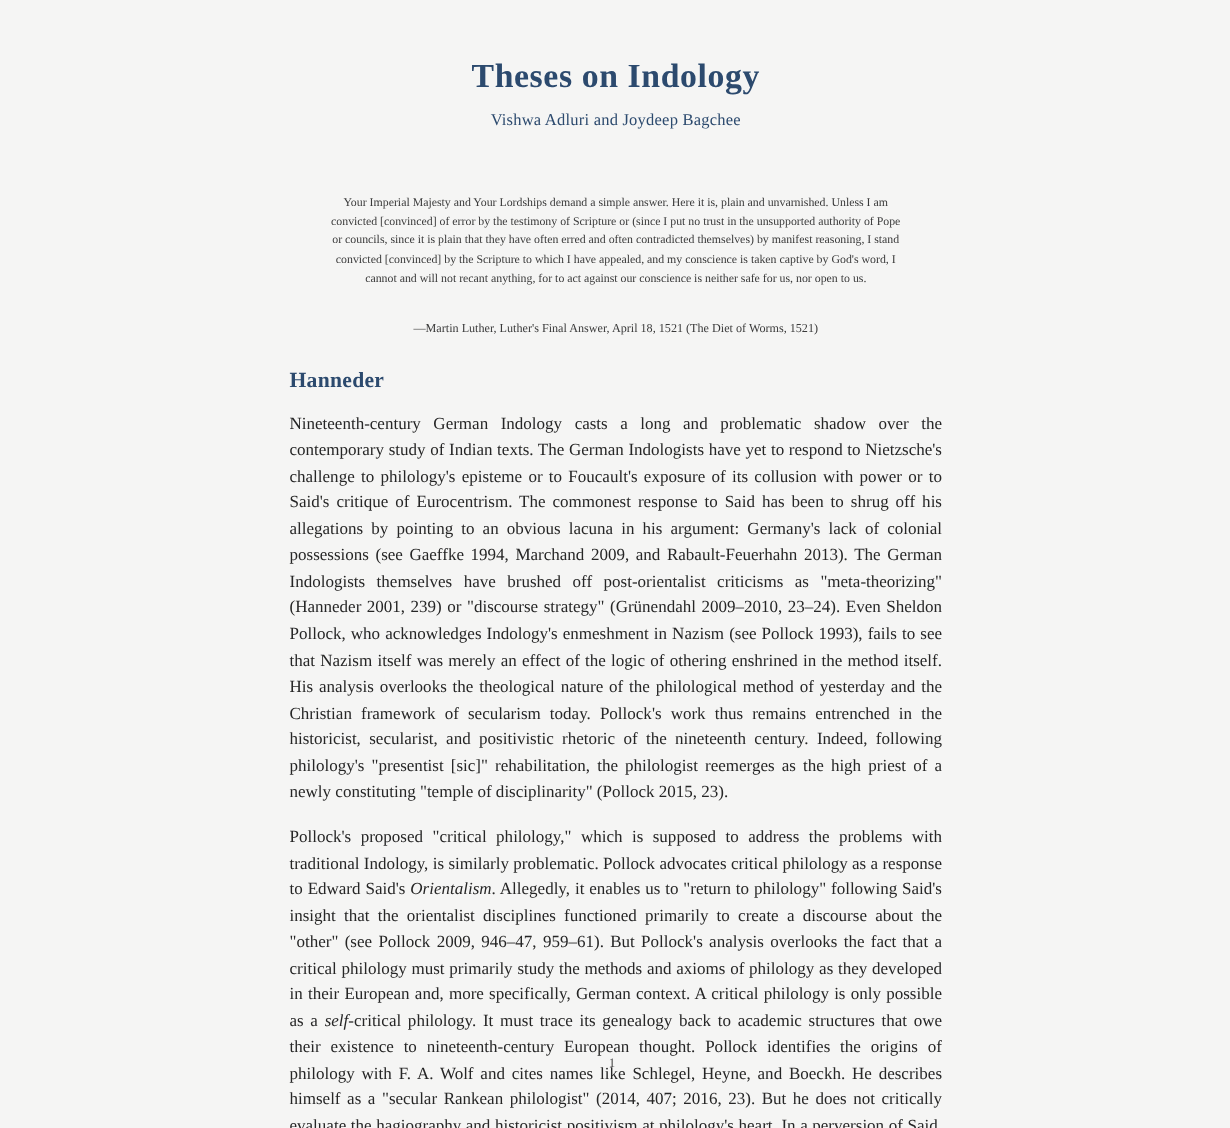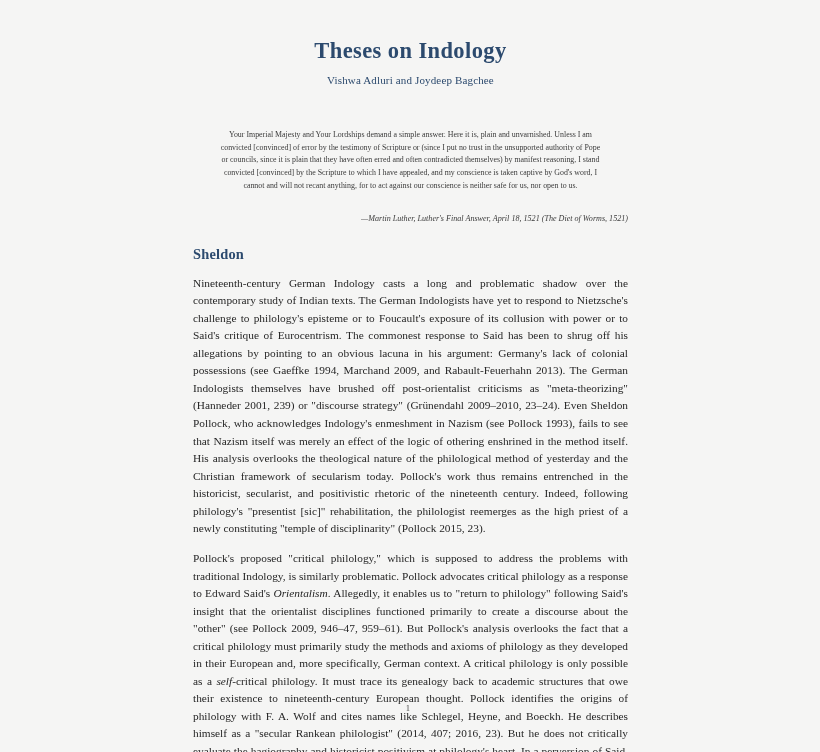--- a/index.html
+++ b/index.html
@@ -56,23 +56,22 @@
     line-height: 1.62;
     text-align: center;
     color: #3a3a3a;
     padding-left: 12px;
     padding-right: 12px;
   }
   .epigraph-attrib {
     margin: 0;
     padding-top: 9px;
     font-size: 8.1px;
-    text-align: right;
+    text-align: center;
     color: #3a3a3a;
-    font-style: italic;
   }
 
   
   .section-heading {
     font-size: 14.4px;
     font-weight: bold;
     color: #2c4a6e;
     margin: 0;
     padding-top: 23px;
     padding-bottom: 0;
@@ -116,21 +115,21 @@
   <div class="content">
 
     <h1 class="title">Theses on Indology</h1>
 
     <div class="authors">Vishwa Adluri and Joydeep Bagchee</div>
 
     <blockquote class="epigraph">Your Imperial Majesty and Your Lordships demand a simple answer. Here it is, plain and unvarnished. Unless I am convicted [convinced] of error by the testimony of Scripture or (since I put no trust in the unsupported authority of Pope or councils, since it is plain that they have often erred and often contradicted themselves) by manifest reasoning, I stand convicted [convinced] by the Scripture to which I have appealed, and my conscience is taken captive by God's word, I cannot and will not recant anything, for to act against our conscience is neither safe for us, nor open to us.</blockquote>
 
     <div class="epigraph-attrib">—Martin Luther, Luther's Final Answer, April 18, 1521 (The Diet of Worms, 1521)</div>
 
-    <h2 class="section-heading">Sheldon</h2>
+    <h2 class="section-heading">Hanneder</h2>
 
     <p class="body first"><span>Nineteenth-century German Indology casts a long and problematic shadow over the contemporary study of Indian texts. The German Indologists have yet to respond to Nietzsche's challenge to philology's episteme or to Foucault's exposure of its collusion with power or to Said's critique of Eurocentrism. The commonest response to Said has been to shrug off his allegations by pointing to an obvious lacuna in his argument: Germany's lack of colonial possessions (see Gaeffke 1994, Marchand 2009, and Rabault-Feuerhahn 2013). The German Indologists themselves have brushed off post-orientalist criticisms as "meta-theorizing" (Hanneder 2001, 239) or "discourse strategy" (Grünendahl 2009–2010, 23–24). Even Sheldon Pollock, who acknowledges Indology's enmeshment in Nazism (see Pollock 1993), fails to see that Nazism itself was merely an effect of the logic of othering enshrined in the method itself. His analysis overlooks the theological nature of the philological method of yesterday and the Christian framework of secularism today. Pollock's work thus remains entrenched in the historicist, secularist, and positivistic rhetoric of the nineteenth century. Indeed, following philology's "presentist [sic]" rehabilitation, the philologist reemerges as the high priest of a newly constituting "temple of disciplinarity" (Pollock 2015, 23).</span></p>
 
     <p class="body spaced"><span>Pollock's proposed "critical philology," which is supposed to address the problems with traditional Indology, is similarly problematic. Pollock advocates critical philology as a response to Edward Said's </span><i>Orientalism</i><span>. Allegedly, it enables us to "return to philology" following Said's insight that the orientalist disciplines functioned primarily to create a discourse about the "other" (see Pollock 2009, 946–47, 959–61). But Pollock's analysis overlooks the fact that a critical philology must primarily study the methods and axioms of philology as they developed in their European and, more specifically, German context. A critical philology is only possible as a </span><i>self</i><span>-critical philology. It must trace its genealogy back to academic structures that owe their existence to nineteenth-century European thought. Pollock identifies the origins of philology with F. A. Wolf and cites names like Schlegel, Heyne, and Boeckh. He describes himself as a "secular Rankean philologist" (2014, 407; 2016, 23). But he does not critically evaluate the hagiography and historicist positivism at philology's heart. In a perversion of Said, he transfers (to use a Saidian idiom) Said's analysis to the Orient. Among Sanskrit's new found functions in the "Sanskrit cosmopolis," Pollock now discovers its potential for othering and its imbrication with power. With this move—we shall call it "disorientalism"—he effectively neuters Said's criticism. Rather than subject his own work or his own discipline to analysis and question its political collusions or its privilege, the philologist constitutes himself </span></p>
 
   </div>
 
   <div class="page-number">1</div>
 
 </div>

